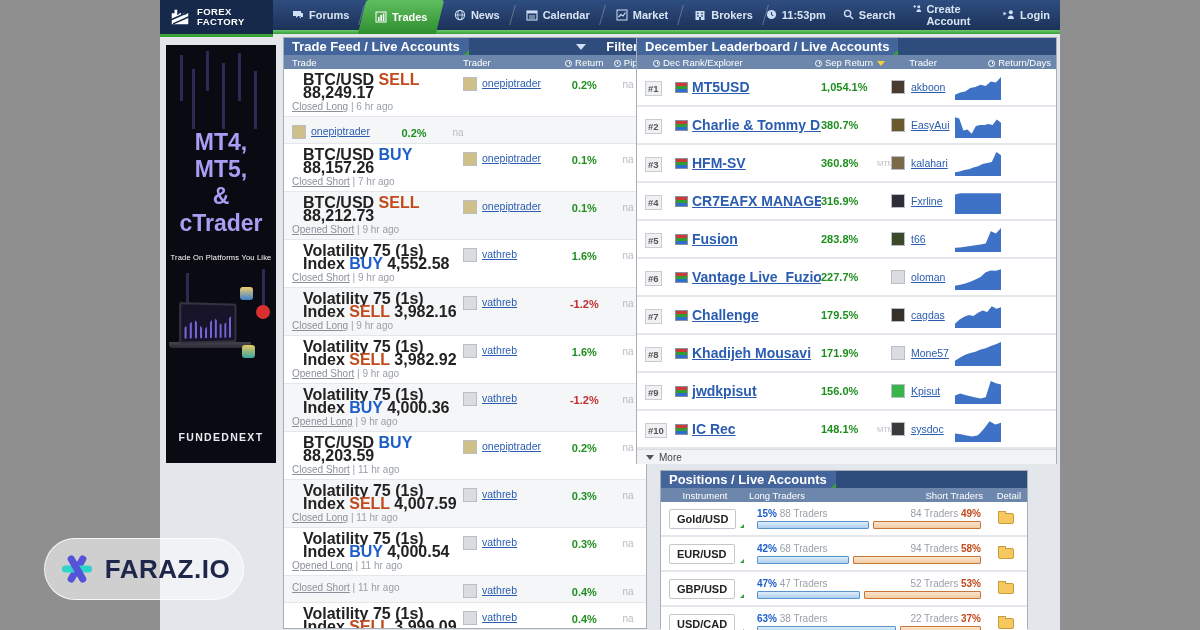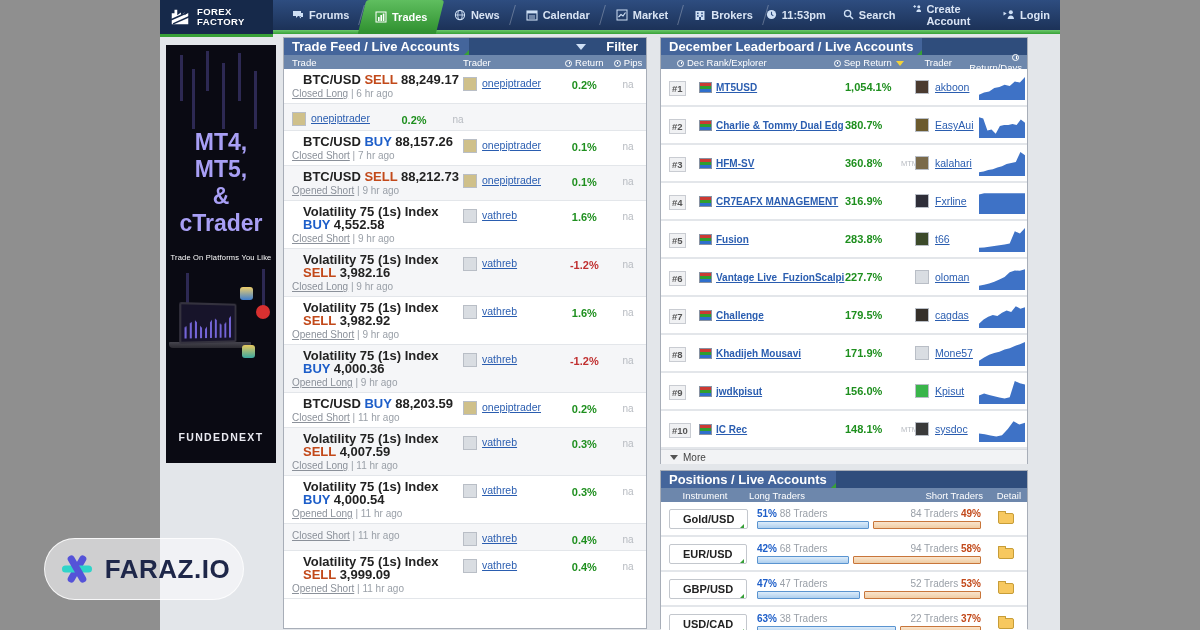--- a/index.html
+++ b/index.html
@@ -47,59 +47,59 @@
 
   
   .trade-feed { left:123px; top:37px; width:364px; height:592px; }
   .tf-filter { margin-left:auto; display:flex; align-items:center; gap:20px; padding-right:8px; cursor:pointer; }
   .funnel { width:0; height:0; border-left:5px solid transparent; border-right:5px solid transparent;
          border-top:6px solid #cfe0f5; display:inline-block; }
   .tf-rows { overflow:hidden; height:559px; }
   .t-row { display:flex; padding:4px 0 4px 8px; border-bottom:1px solid #e3e6ea; background:#fff; }
   .t-row:nth-child(even) { background:#f5f6f8; }
   .t-main { width:172px; }
-  .t-line1 { font-size:13px; line-height:13px; font-weight:bold; color:#222;padding-left:11px; }
+  .t-line1 { font-size:16px; line-height:13px; font-weight:bold; color:#222;padding-left:11px; }
   .t-line1 .sell { color:#c2491a; }
   .t-line1 .buy { color:#1d5ec9; }
   .t-line2 { margin-top:2px; font-size:10px; line-height:11px; color:#9aa0a8; }
   .t-line2 a { color:#8b919a; text-decoration:underline; cursor:pointer; }
   .t-trader { width:96px; display:flex; gap:5px; padding-top:4px; align-items:flex-start; }
   .avatar { width:14px; height:14px; border:1px solid #b9bec6; background:#d9dde2; flex:none; }
   .trader-link { font-size:10.5px; color:#2a5db0; text-decoration:underline; cursor:pointer; }
   .t-return { width:52px; text-align:center; padding-top:6px; font-size:11px; font-weight:bold; }
   .t-return.pos { color:#1e8f1e; } .t-return.neg { color:#c03030; }
   .t-pips { width:36px; text-align:center; padding-top:6px; font-size:10px; color:#b7bbc1; }
 
   
-  .leaderboard { left:500px; top:37px; width:368px; height:427px; }
+  .leaderboard { left:476px; top:37px; width:421px; height:427px; }
   .lb-row { display:flex; align-items:center; height:38px; padding-left:8px; padding-right:4px;
          border-bottom:2px solid #e3e6ea; background:#fff; }
   .rank-badge { width:26px; flex:none; }
   .rank-badge span { display:inline-block; background:#f0f1f3; border:1px solid #c9ccd2; color:#555;
          font-size:9.5px; font-weight:bold; padding:1px 2px; }
   .explorer-ic { width:13px; height:11px; flex:none; margin:0 4px; border:1px solid #8892a2;
          background:linear-gradient(180deg,#cc3a33 0 36%,#2f9e2f 36% 66%,#2f6ecc 66% 100%); }
-  .lb-name { width:129px; flex:none; font-size:10px; font-weight:bold; color:#2a5db0;
+  .lb-name { width:129px; flex:none; font-size:14px; font-weight:bold; color:#2a5db0;
          text-decoration:underline; white-space:nowrap; overflow:hidden; cursor:pointer; }
   .lb-return { width:56px; flex:none; font-size:11px; font-weight:bold; color:#1e8f1e; }
   .lb-mtm { width:14px; flex:none; font-size:7.5px; color:#b7bbc1; }
   .lb-trader { width:64px; flex:none; display:flex; align-items:center; gap:6px; overflow:hidden; }
   .spark { width:46px; height:26px; flex:none; }
   .lb-footer { height:15px; display:flex; align-items:center; gap:5px; padding-left:9px;
          background:#f2f3f5; border-top:1px solid #d8dbe0; font-size:10px; color:#444; cursor:pointer; }
   .down-arrow { width:0; height:0; border-left:4px solid transparent; border-right:4px solid transparent;
          border-top:5px solid #555; display:inline-block; }
 
   
   .positions { left:500px; top:470px; width:368px; height:159px; }
   .pos-row { display:flex; align-items:center; height:35px; padding:0 4px 0 8px;
          border-bottom:2px solid #e3e6ea; background:#fff; }
   .instr { position:relative; width:78px; flex:none; }
   .instr span { display:inline-block; background:#fff; border:1px solid #c3c7cd; border-radius:2px;
-         font-size:11px; font-weight:bold; color:#222; padding:3px 13px; cursor:pointer; }
+         font-size:11px; font-weight:bold; color:#222; padding:3px 7px; cursor:pointer; }
   .instr span::after { content:''; position:absolute; right:3px; bottom:1px; width:0; height:0;
          border-left:4px solid transparent; border-bottom:4px solid #37a037; }
   .bars { flex:1; margin:0 8px 0 10px; }
   .bars-line { display:flex; justify-content:space-between; font-size:10px; color:#9aa0a8; line-height:11px; }
   .pct-long { color:#1d5ec9; font-weight:bold; }
   .pct-short { color:#c2491a; font-weight:bold; }
   .bar-track { display:flex; gap:4px; margin-top:2px; height:8px; }
   .bar-long { border:1px solid #5a94d0; background:linear-gradient(#ddecfa,#aecfee); border-radius:1px; }
   .bar-short { border:1px solid #c8753a; background:linear-gradient(#f9e4cc,#f0cda4); border-radius:1px; }
   .detail-cell { width:34px; flex:none; text-align:center; }
@@ -721,21 +721,21 @@
       <span style="width:88px;text-align:center">Instrument</span>
       <span style="flex:1">Long Traders</span>
       <span style="text-align:right">Short Traders</span>
       <span style="width:44px;text-align:right;padding-right:6px">Detail</span>
     </div>
     <div id="pos-rows">
   <div class="pos-row">
     <span class="instr"><span>Gold/USD</span></span>
     <span class="bars">
       <span class="bars-line">
-        <span><span class="pct-long">51%</span> <span>88 Traders</span></span>
+        <span><span class="pct-long">15%</span> <span>88 Traders</span></span>
         <span><span>84 Traders</span> <span class="pct-short">49%</span></span>
       </span>
       <span class="bar-track">
         <span class="bar-long" style="width: 51%;"></span>
         <span class="bar-short" style="width: 49%;"></span>
       </span>
     </span>
     <span class="detail-cell"><span class="folder-ic"></span></span>
   </div>
 

